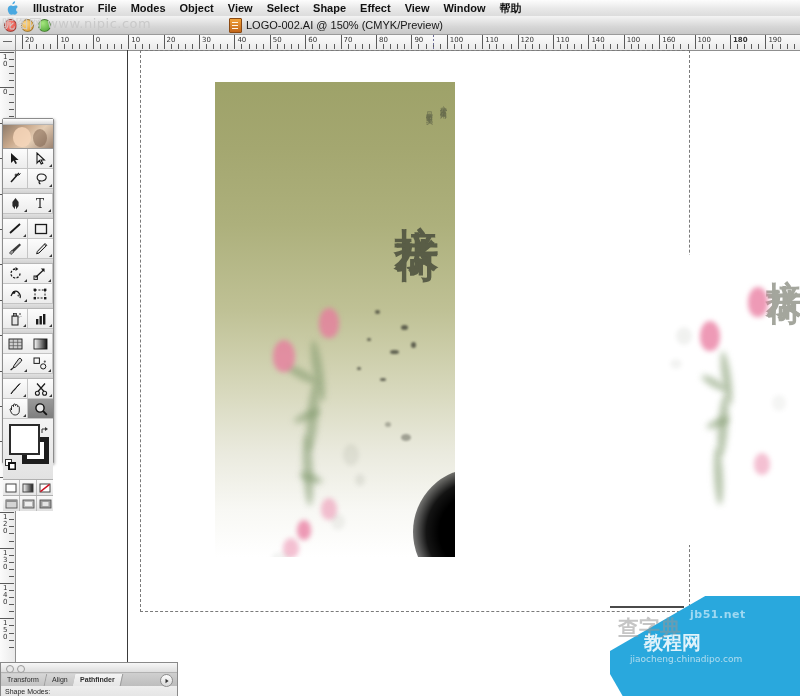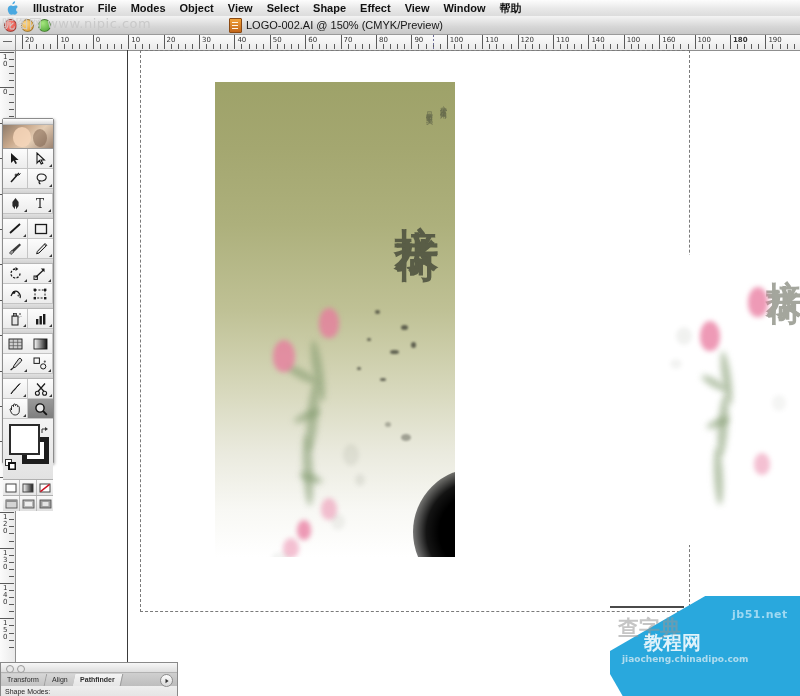--- a/index.html
+++ b/index.html
@@ -219,34 +219,33 @@
   #wm-corner{
     left:610px;top:596px;width:190px;height:100px;overflow:hidden;pointer-events:none;z-index:12;
   }
   #wm-blue{
     position:absolute;left:0;top:0;width:230px;height:140px;
     background:#29a8dd;transform:rotate(-30deg);transform-origin:0 100%;
     left:60px;top:42px;
   }
   #wm-jb51{
     position:absolute;left:80px;top:12px;font-size:11px;color:#9fd9f2;font-weight:bold;
-    font-family:"DejaVu Sans",sans-serif;letter-spacing:.5px;margin-left:42px;
+    font-family:"DejaVu Sans",sans-serif;letter-spacing:.5px;
   }
   #wm-cn{
     position:absolute;left:8px;top:18px;font-size:21px;color:rgba(150,150,150,.55);
     font-family:"DejaVu Sans",sans-serif;font-weight:bold;white-space:nowrap;
   }
   #wm-cn2{
     position:absolute;left:34px;top:34px;font-size:19px;color:rgba(255,255,255,.85);
     font-family:"DejaVu Sans",sans-serif;font-weight:bold;white-space:nowrap;
   }
   #wm-url{
-    position:absolute;left:12px;top:58px;font-size:9px;color:rgba(190,225,240,.9);
+    position:absolute;left:20px;top:58px;font-size:9px;color:rgba(190,225,240,.9);
     font-family:"DejaVu Sans",sans-serif;
-    font-weight:bold;
   }
   #wm-line{position:absolute;left:0px;top:10px;width:74px;height:2px;background:#4a4a4a;}
 </style>
 </head>
 <body>
 
 <div id="menubar" class="abs">
   <div id="apple-logo">
     <svg width="12" height="14" viewBox="0 0 12 14">
       <path d="M8.1 0.2c-.7.1-1.5.5-2 1.1-.4.5-.8 1.3-.7 2 .8.1 1.6-.4 2.1-1 .4-.5.7-1.3.6-2.1z" fill="#4aa8e0"></path>

